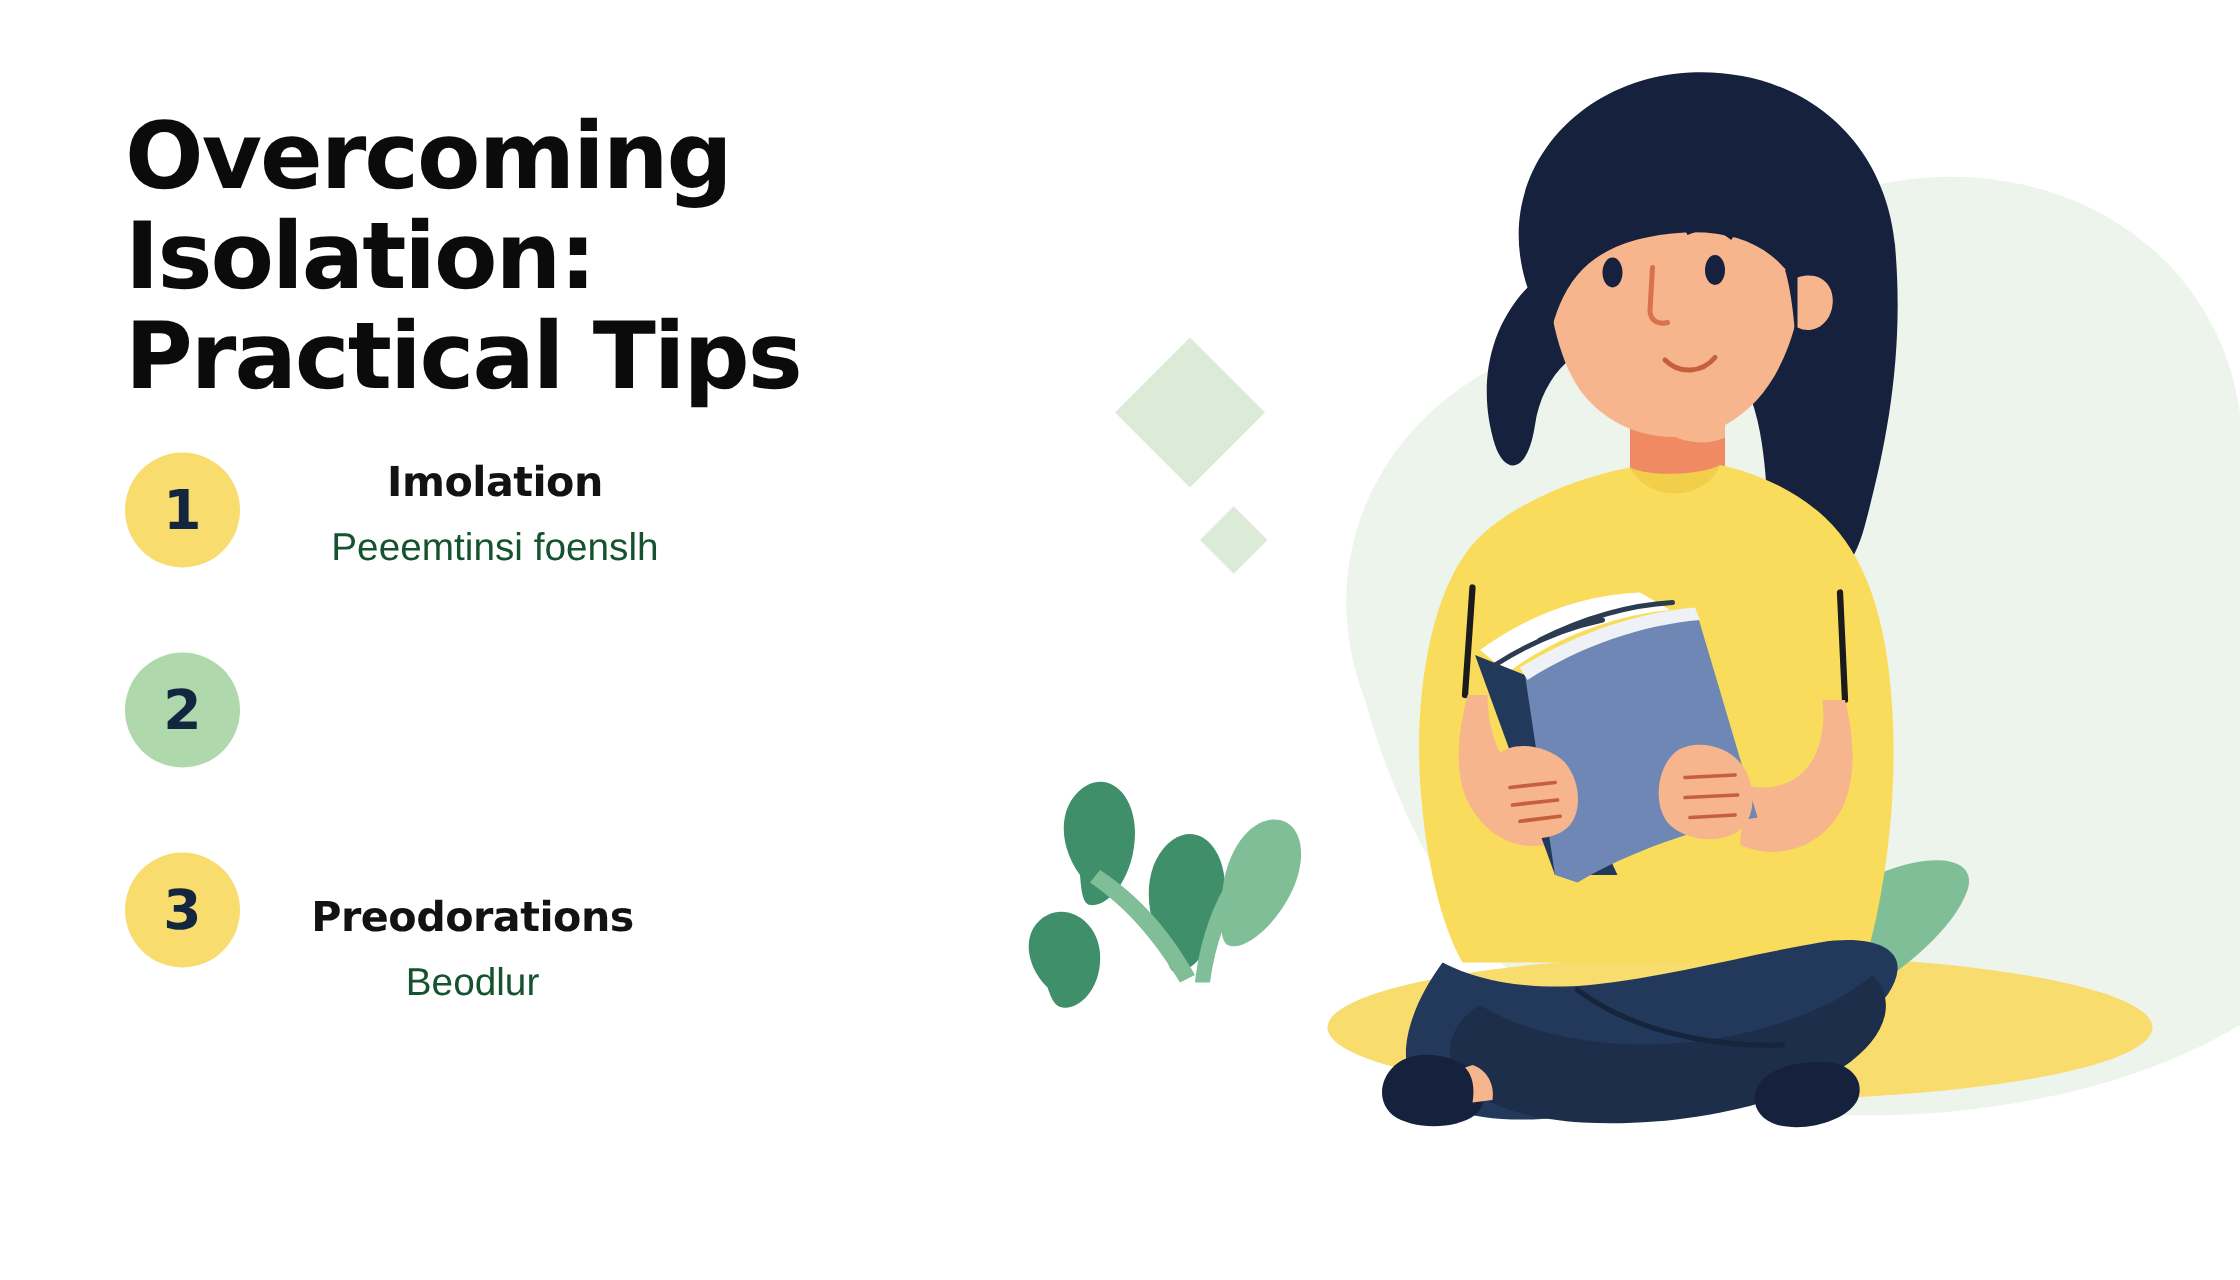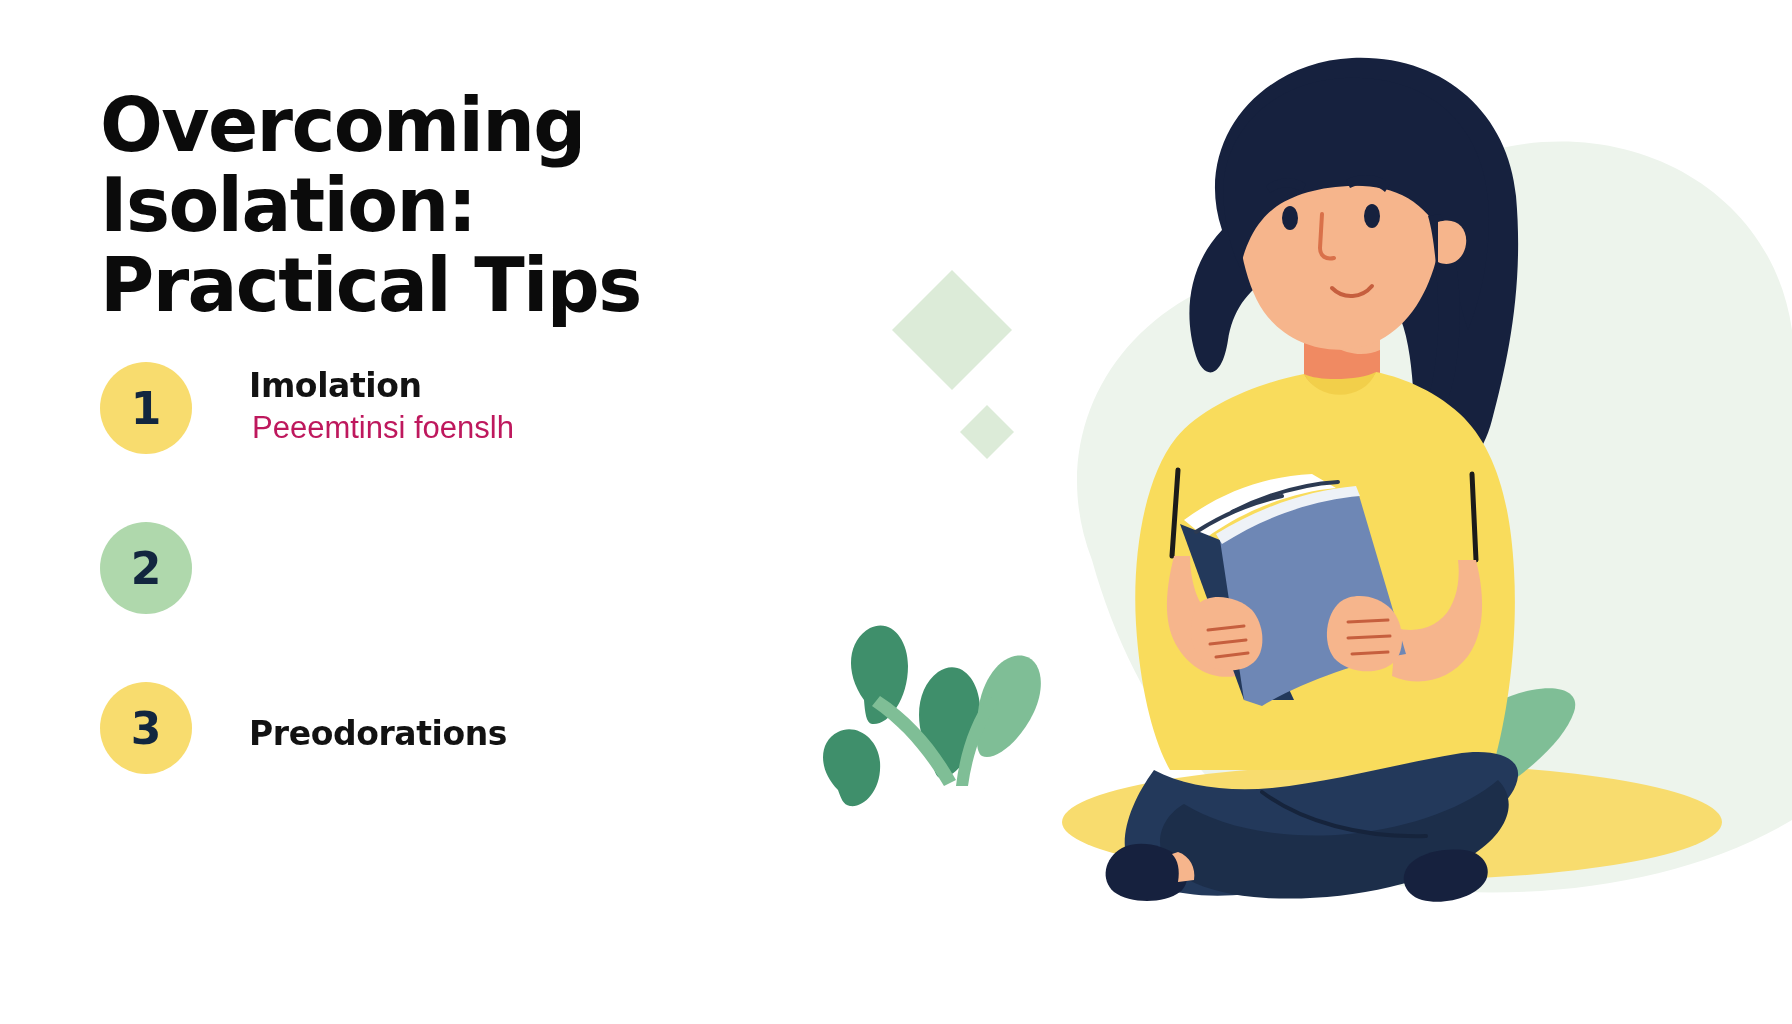--- a/index.html
+++ b/index.html
@@ -70,39 +70,40 @@
     font-family: "DejaVu Sans", sans-serif;
     font-weight: 700;
     font-size: 44px;
     color: #12263f;
     margin-top: 2px;
   }
 
   .tip-text {
     margin-left: 57px;
     padding-top: 8px;
+    text-align: center;
   }
 
   .tip-title {
     font-family: "DejaVu Sans", sans-serif;
     font-weight: 700;
     font-size: 33px;
     letter-spacing: -0.4px;
     color: #121212;
     line-height: 1.1;
     margin: 0 0 6px 0;
   }
 
   .tip-sub {
     font-family: "Liberation Sans", sans-serif;
     font-weight: 400;
     font-size: 31px;
-    color: #be185d;
+    color: #14532d;
     line-height: 1.15;
-    margin: 3px;
+    margin: 16px;
   }
 
   
   .illustration {
     position: absolute;
     right: 0;
     top: 0;
     width: 1000px;
     height: 1024px;
     pointer-events: none;
@@ -130,20 +131,21 @@
       </li>
 
       <li class="tip-item">
         <span class="tip-badge" id="badge-1" style="background: rgb(175, 216, 172); color: rgb(18, 38, 63);">2</span>
       </li>
 
       <li class="tip-item">
         <span class="tip-badge" id="badge-2" style="background: rgb(248, 220, 110); color: rgb(18, 38, 63);">3</span>
         <span class="tip-text">
           <span class="tip-title" style="display: block; margin-top: 28px;">Preodorations</span>
+          <span class="tip-sub" style="display: block;">Beodlur</span>
         </span>
       </li>
 
     </ul>
   </div>
 
   <div class="illustration">
     <svg width="1000" height="1024" viewBox="0 0 1000 1024" xmlns="http://www.w3.org/2000/svg">
 
       <path id="ill-blob" d="M300 560

